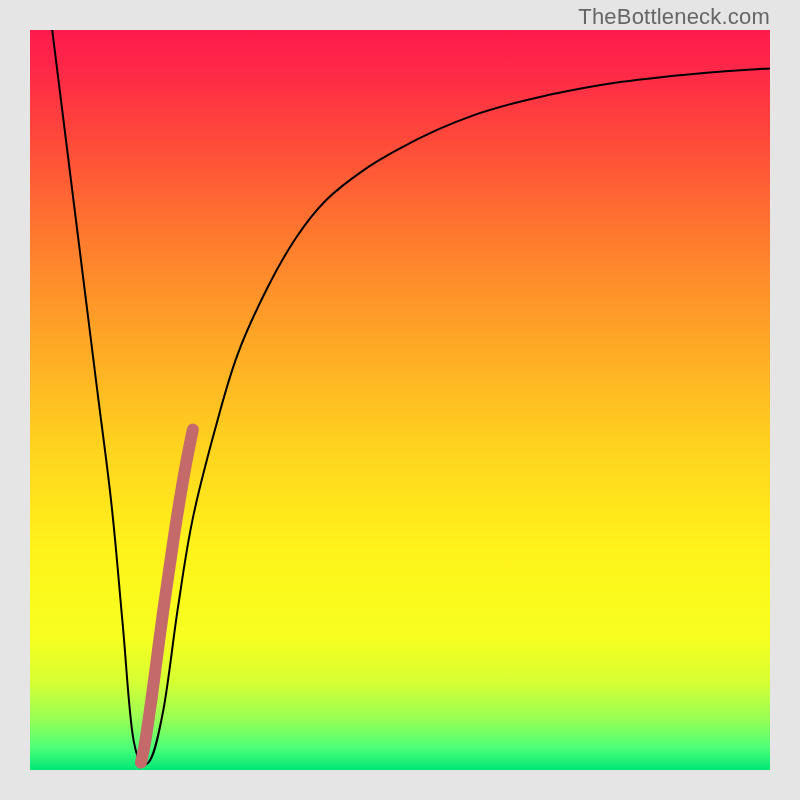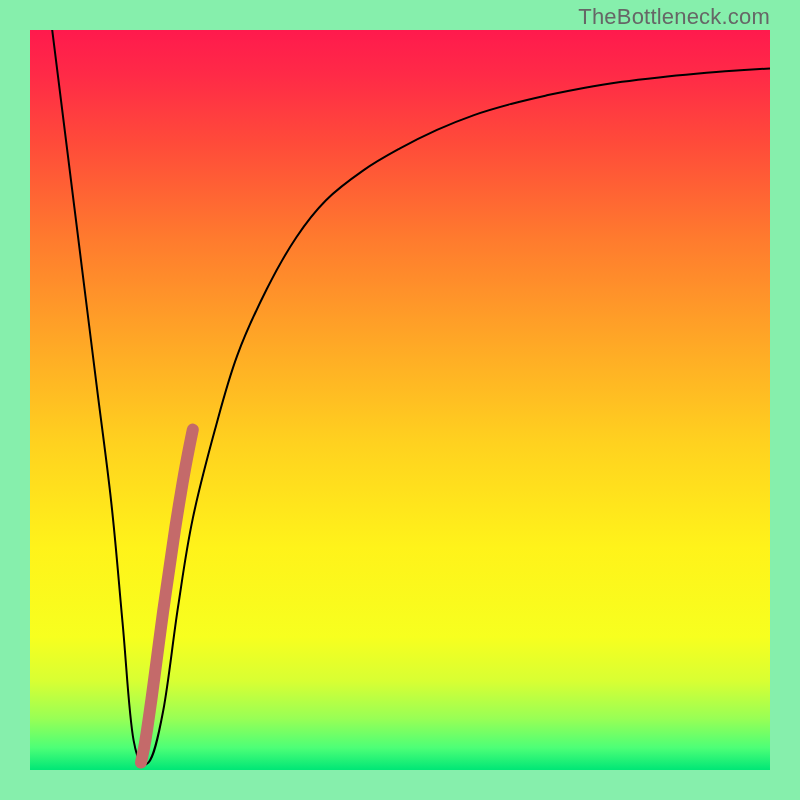--- a/index.html
+++ b/index.html
@@ -9,21 +9,21 @@
     height: 800px;
     background: #000;
     overflow: hidden;
   }
   .frame {
     position: absolute;
     left: 0;
     top: 0;
     width: 800px;
     height: 800px;
-    background: #86efac;
+    background: #e5e5e5;
   }
   .plot-area {
     position: absolute;
     left: 30px;
     top: 30px;
     width: 740px;
     height: 740px;
     overflow: hidden;
   }
   .gradient-bg {

